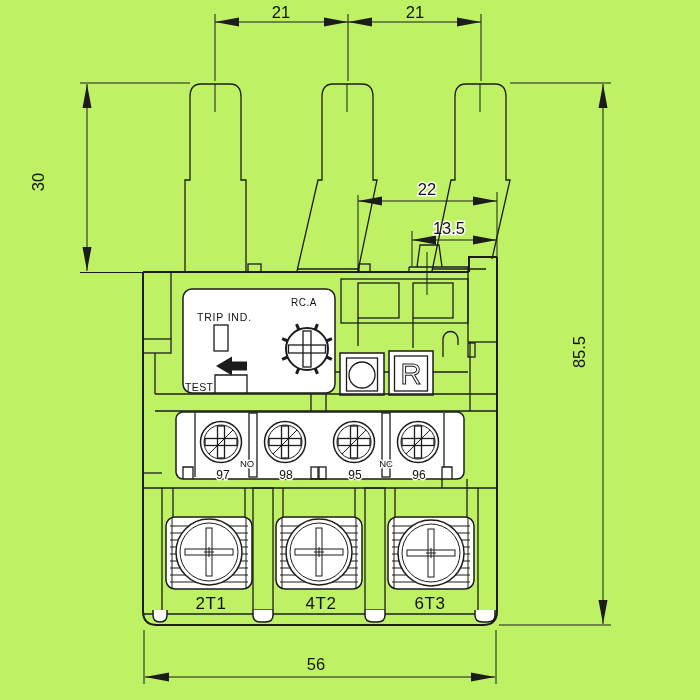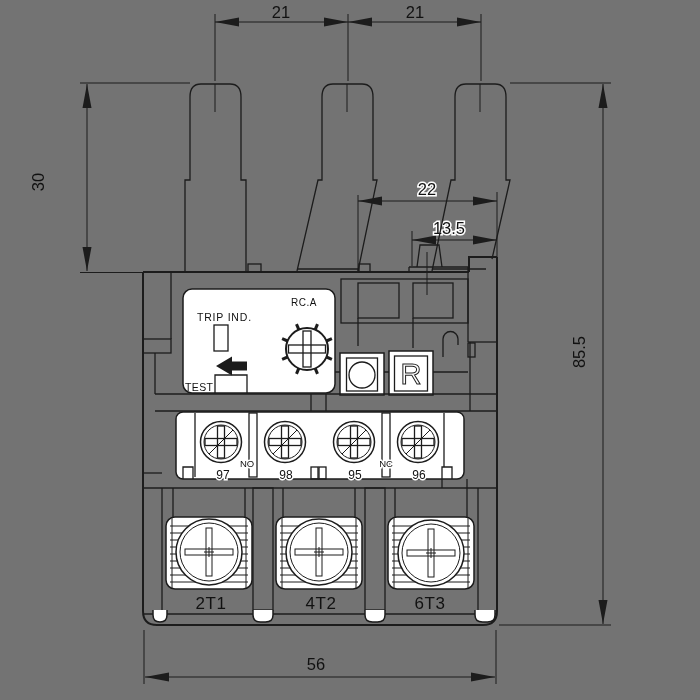--- a/index.html
+++ b/index.html
@@ -1,16 +1,16 @@
 <!DOCTYPE html>
 <html><head>
 <meta charset="utf-8">
 <style>
   html,body{margin:0;padding:0;background:#fff;}
-  .stage{width:700px;height:700px;position:relative;background:#737373;
+  .stage{width:700px;height:700px;position:relative;background:#bef264;
          font-family:"Liberation Sans", sans-serif;}
   svg{display:block;}
   
   .ln  {stroke:#1c1c1c;stroke-width:1.3;fill:none;stroke-linecap:butt;}
   .ln2 {stroke:#1c1c1c;stroke-width:2;fill:none;stroke-linecap:butt;}
   .thin{stroke:#1c1c1c;stroke-width:1;fill:none;}
   .lnw {stroke:#1c1c1c;stroke-width:1.5;fill:#fff;}
   .lnw2{stroke:#1c1c1c;stroke-width:2;fill:#fff;}
   .blk {fill:#1c1c1c;stroke:none;}
   

